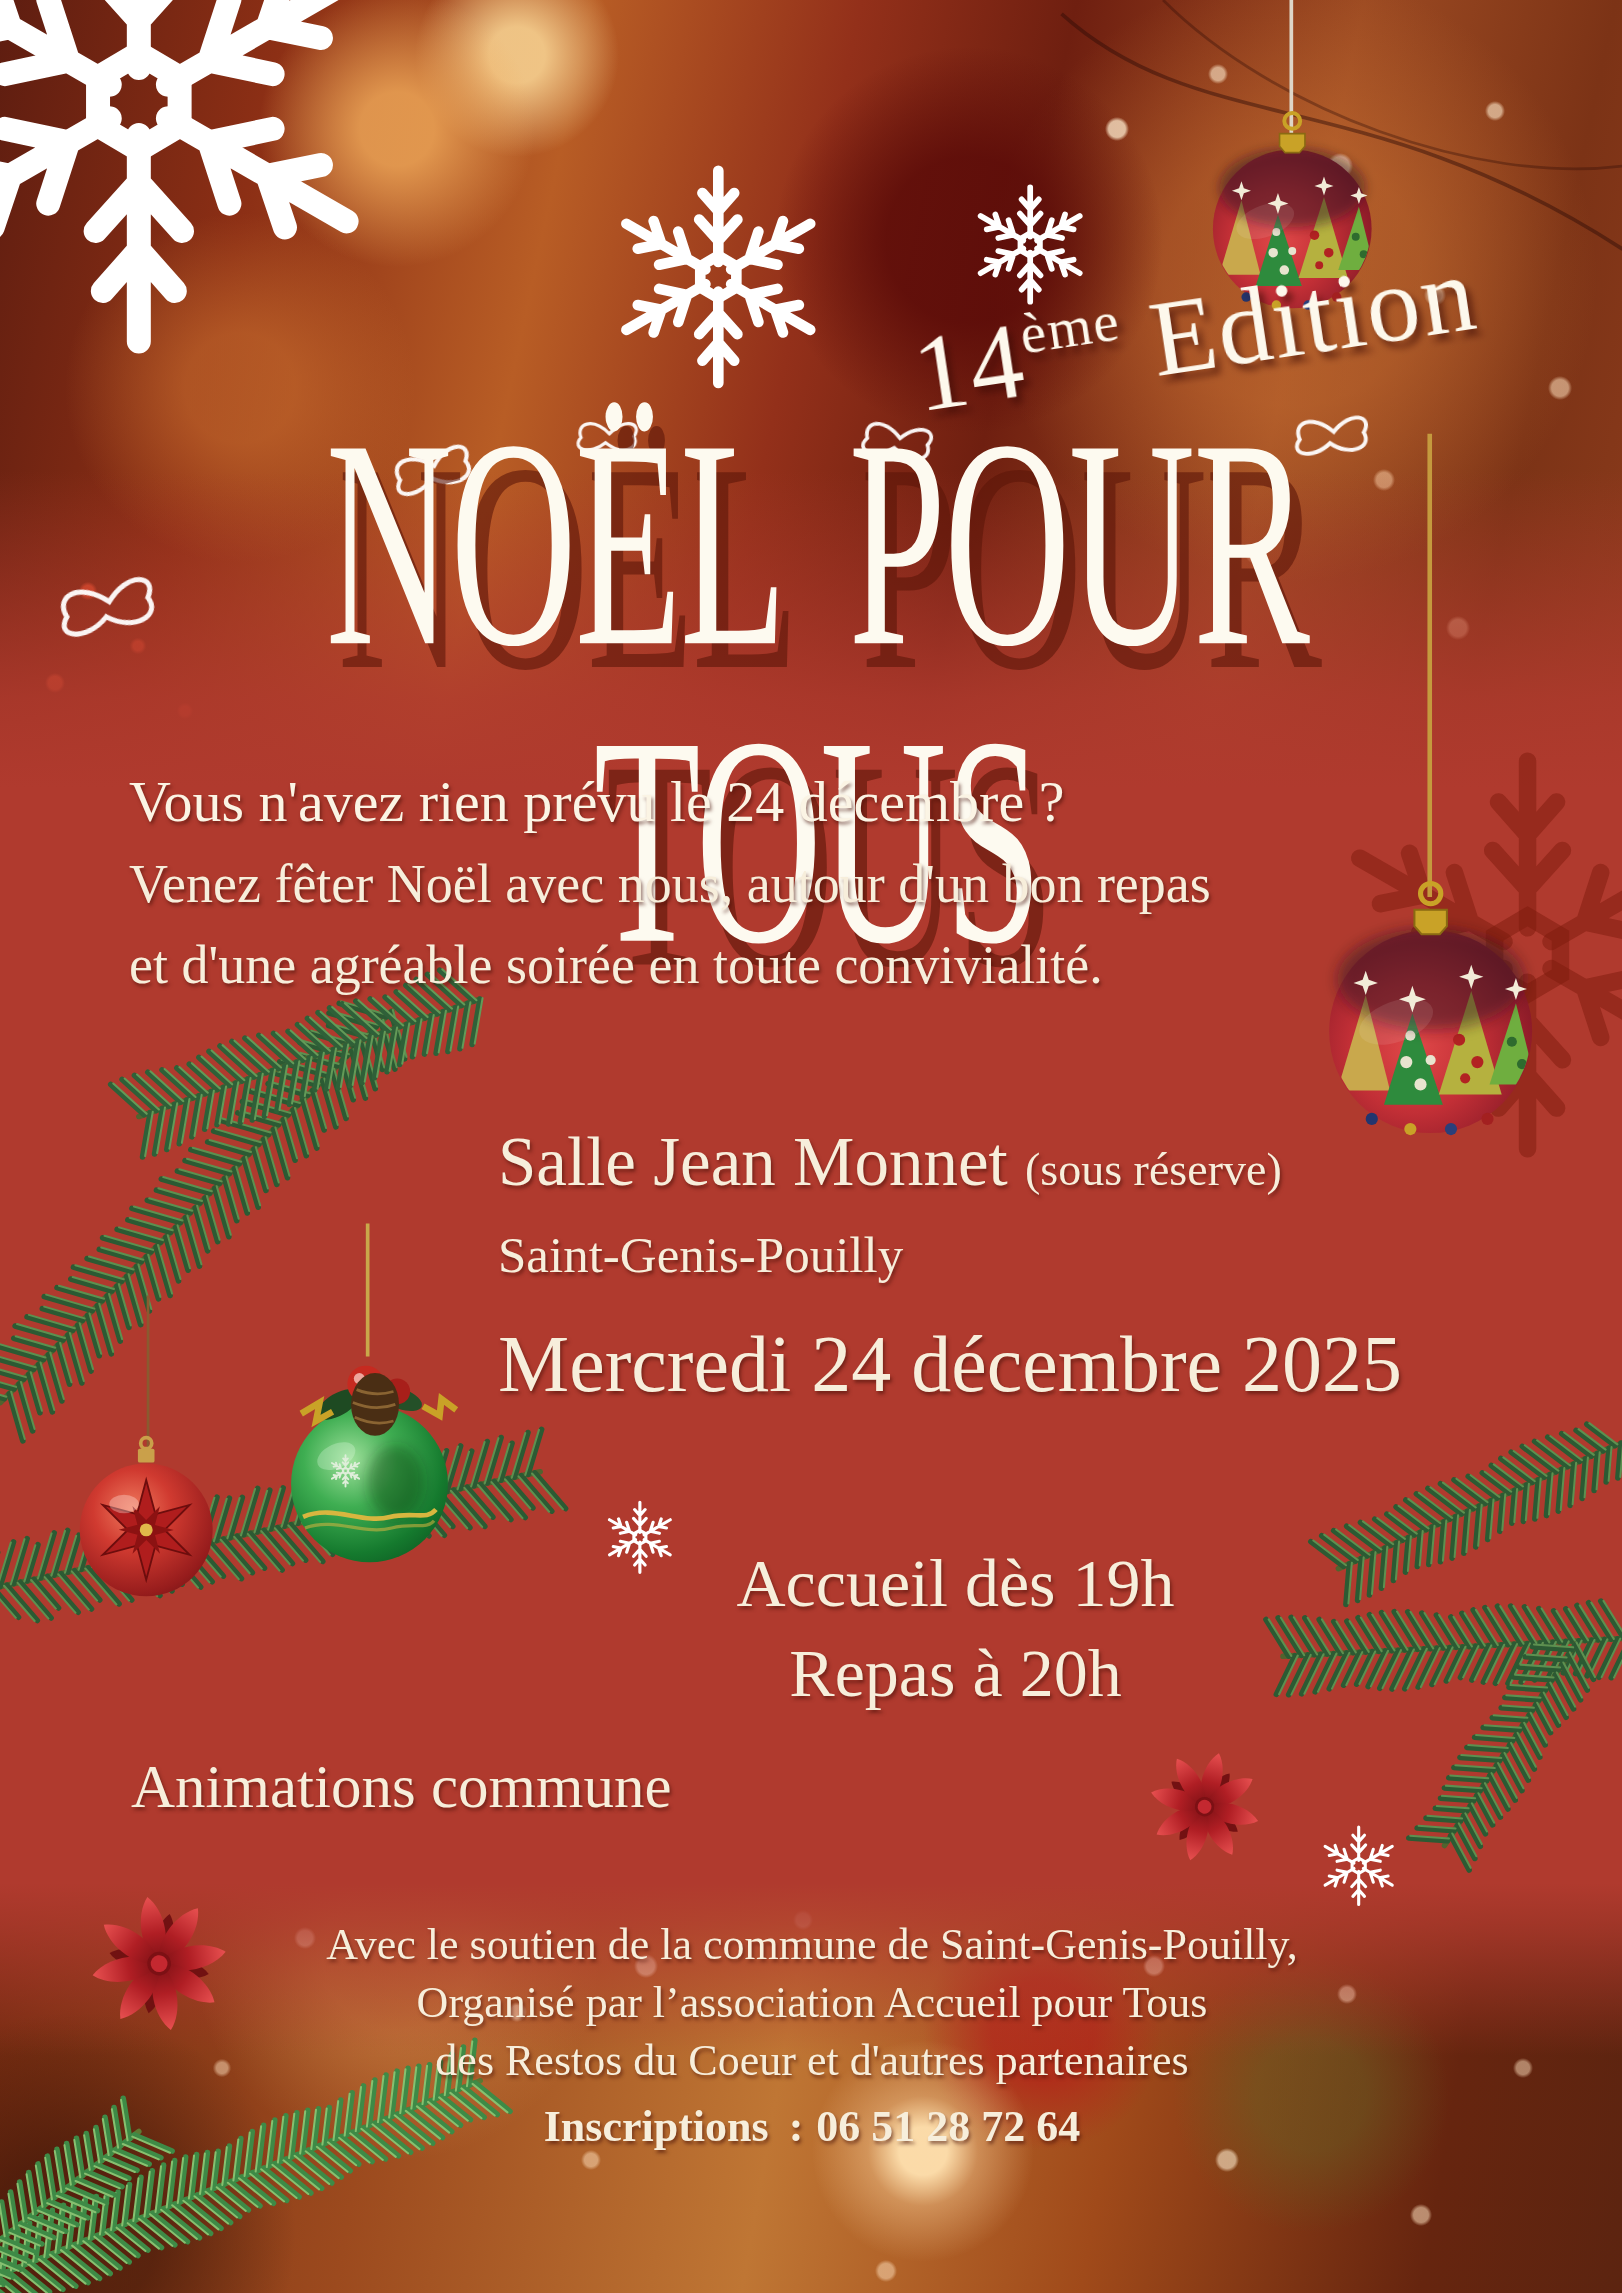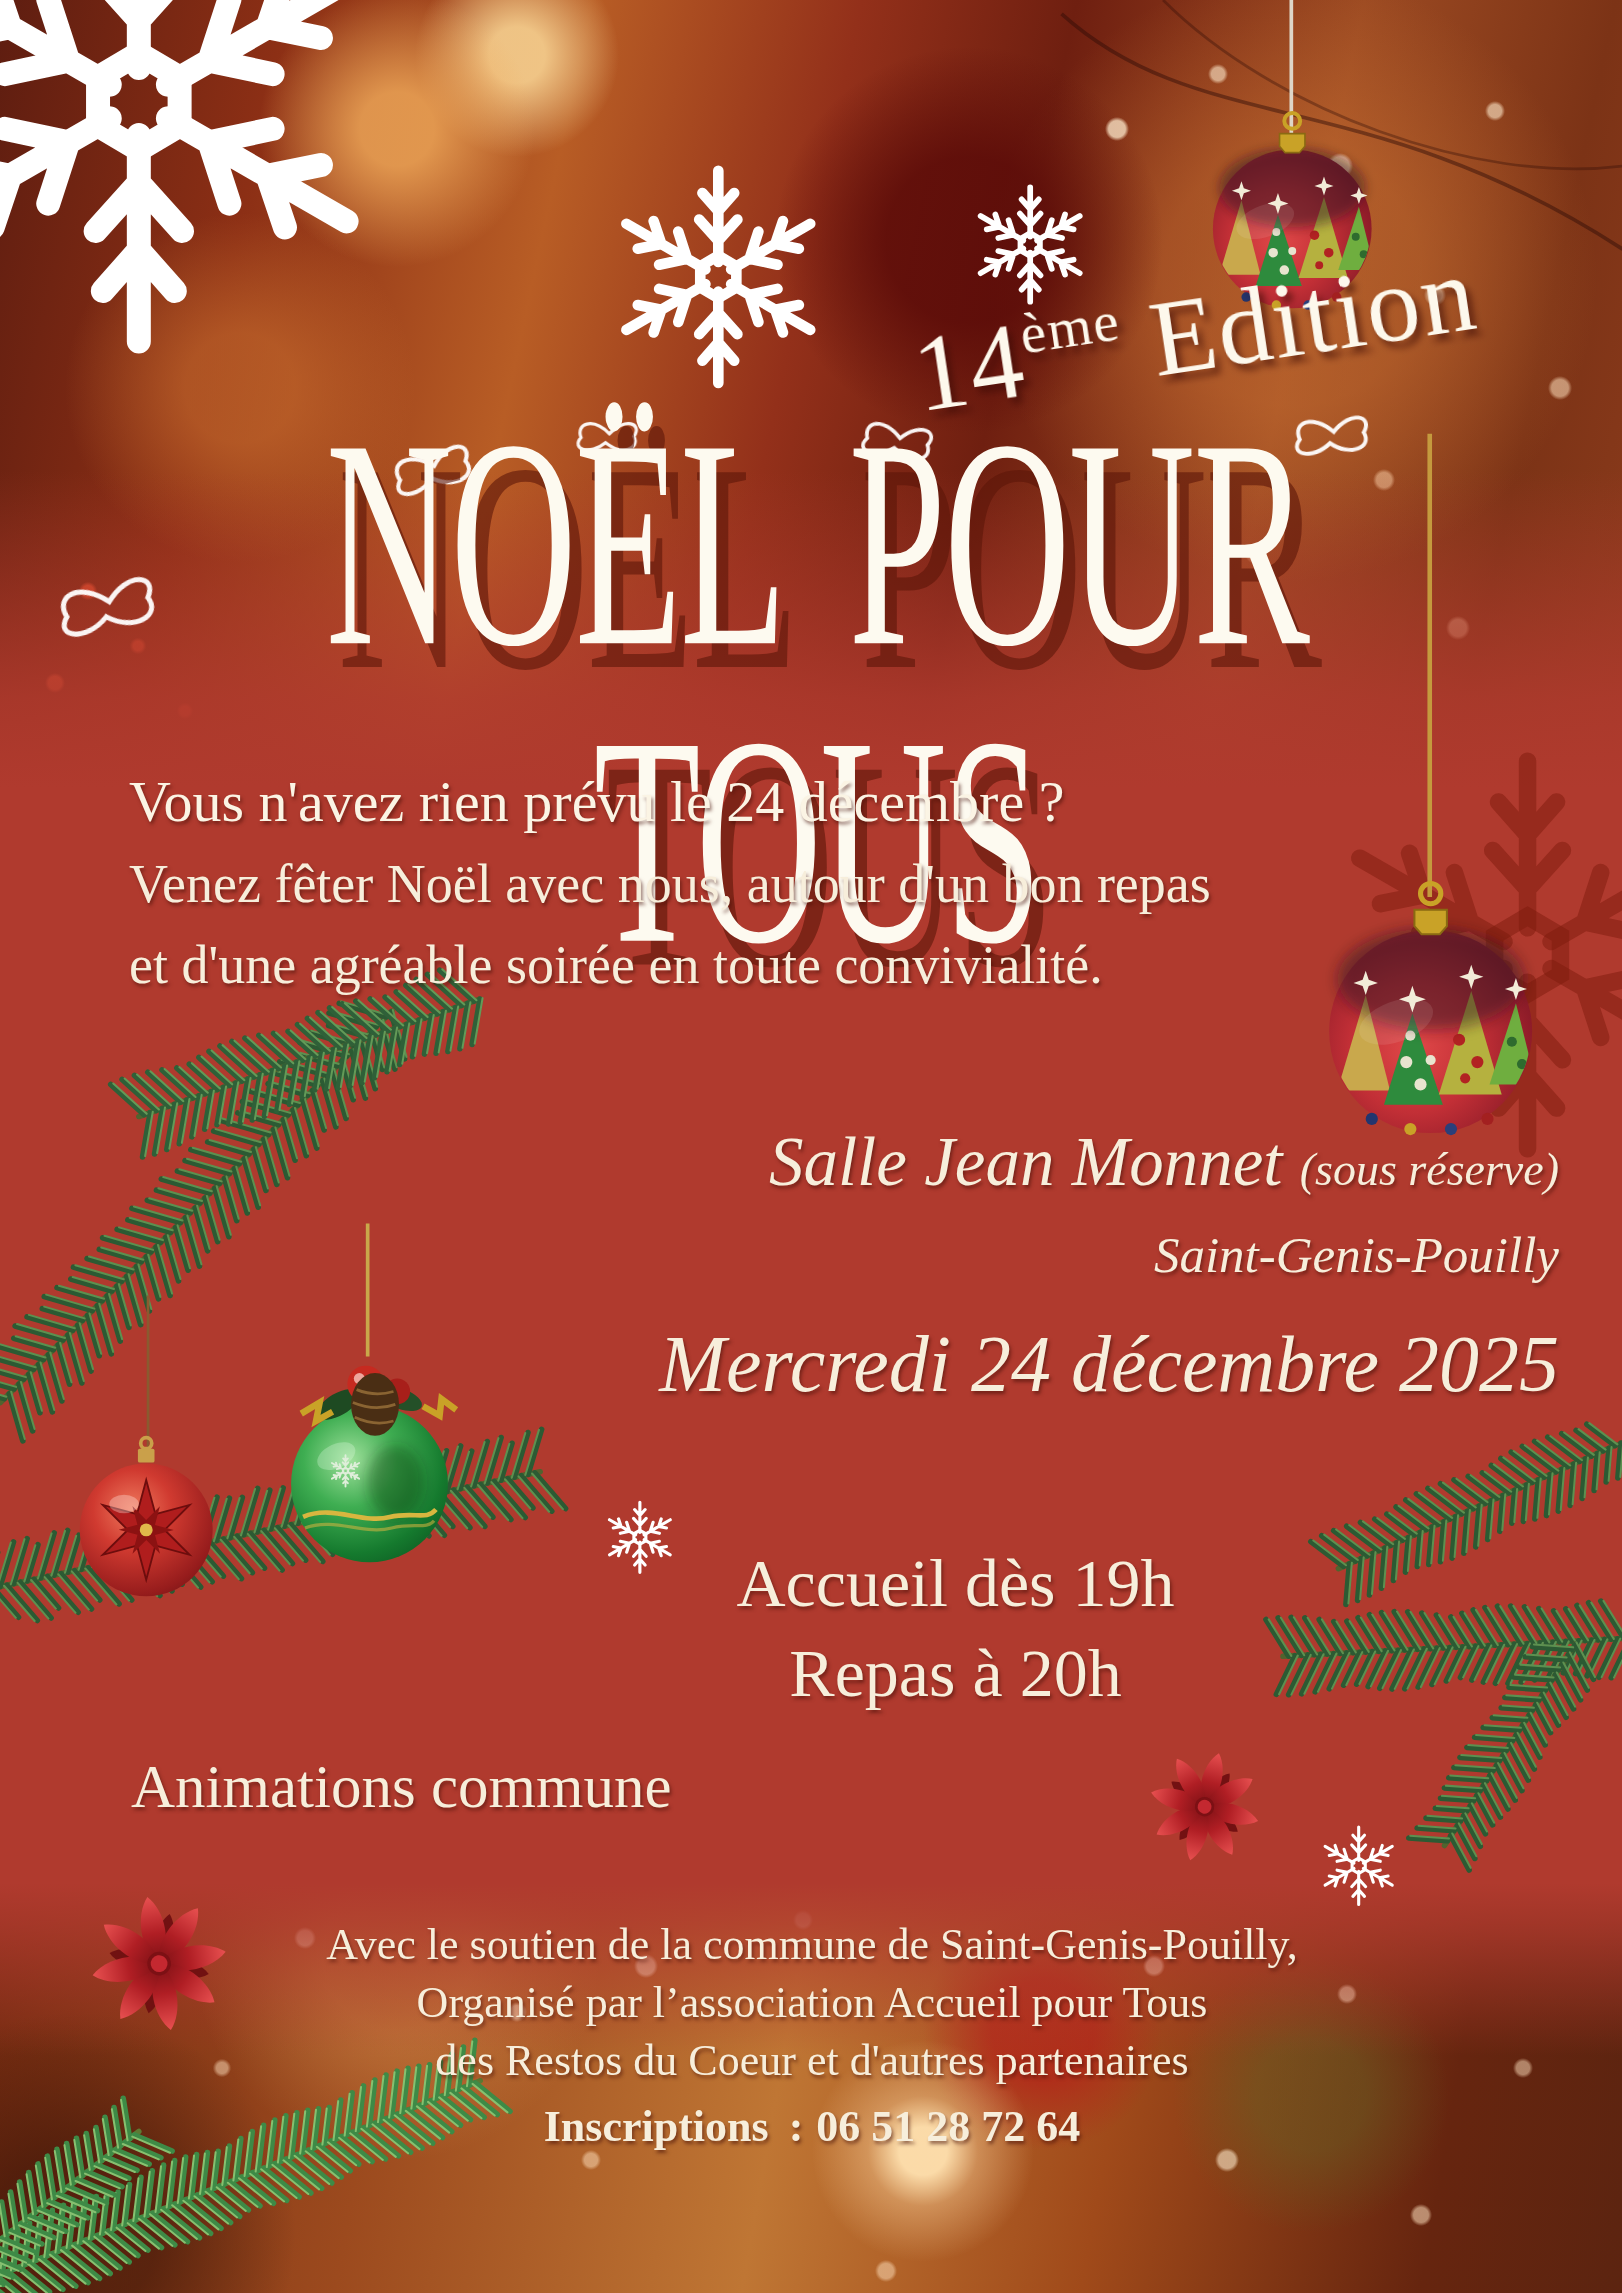--- a/index.html
+++ b/index.html
@@ -70,21 +70,21 @@
   .title{
     margin:0; left:97px; top:395px; width:1440px; position:absolute; text-align:center;
     font-size:175px; font-weight:normal; color:#fdfaf0;
     letter-spacing:-1.8px; word-spacing:28px; line-height:1;
     transform:scaleY(1.7); transform-origin:top center;
     text-shadow:12px 14px 0 rgba(92,22,9,.6);
   }
   .intro{left:129px; top:759px; width:1311px; text-align:left;}
   .intro .l1{font-size:58px; line-height:85px; color:#fbf4e4;}
   .intro .l2,.intro .l3{font-size:54px; line-height:81px;}
-  .venue{left:498px; top:1119px; width:1061px; text-align:right;font-style:italic;}
+  .venue{left:498px; top:1119px; width:1061px; text-align:left;}
   .venue .hall{font-size:69px; line-height:87px; white-space:nowrap;}
   .venue .note{font-size:46px;}
   .venue .city{font-size:51px; line-height:85px;}
   .venue .date{font-size:80px; line-height:102px; margin-top:14.8px; white-space:nowrap;}
   .schedule{left:600px; top:1538px; width:711px; text-align:center;}
   .schedule .sl{font-size:68px; line-height:90px;}
   .activities{left:131px; top:1752px; font-size:61px;}
   .footer{left:166px; top:1916px; width:1292px; text-align:center;}
   .footer .fl{font-size:44px; line-height:58px;}
   .footer .insc{font-size:44px; line-height:68px; font-weight:bold; margin-top:3px;}

